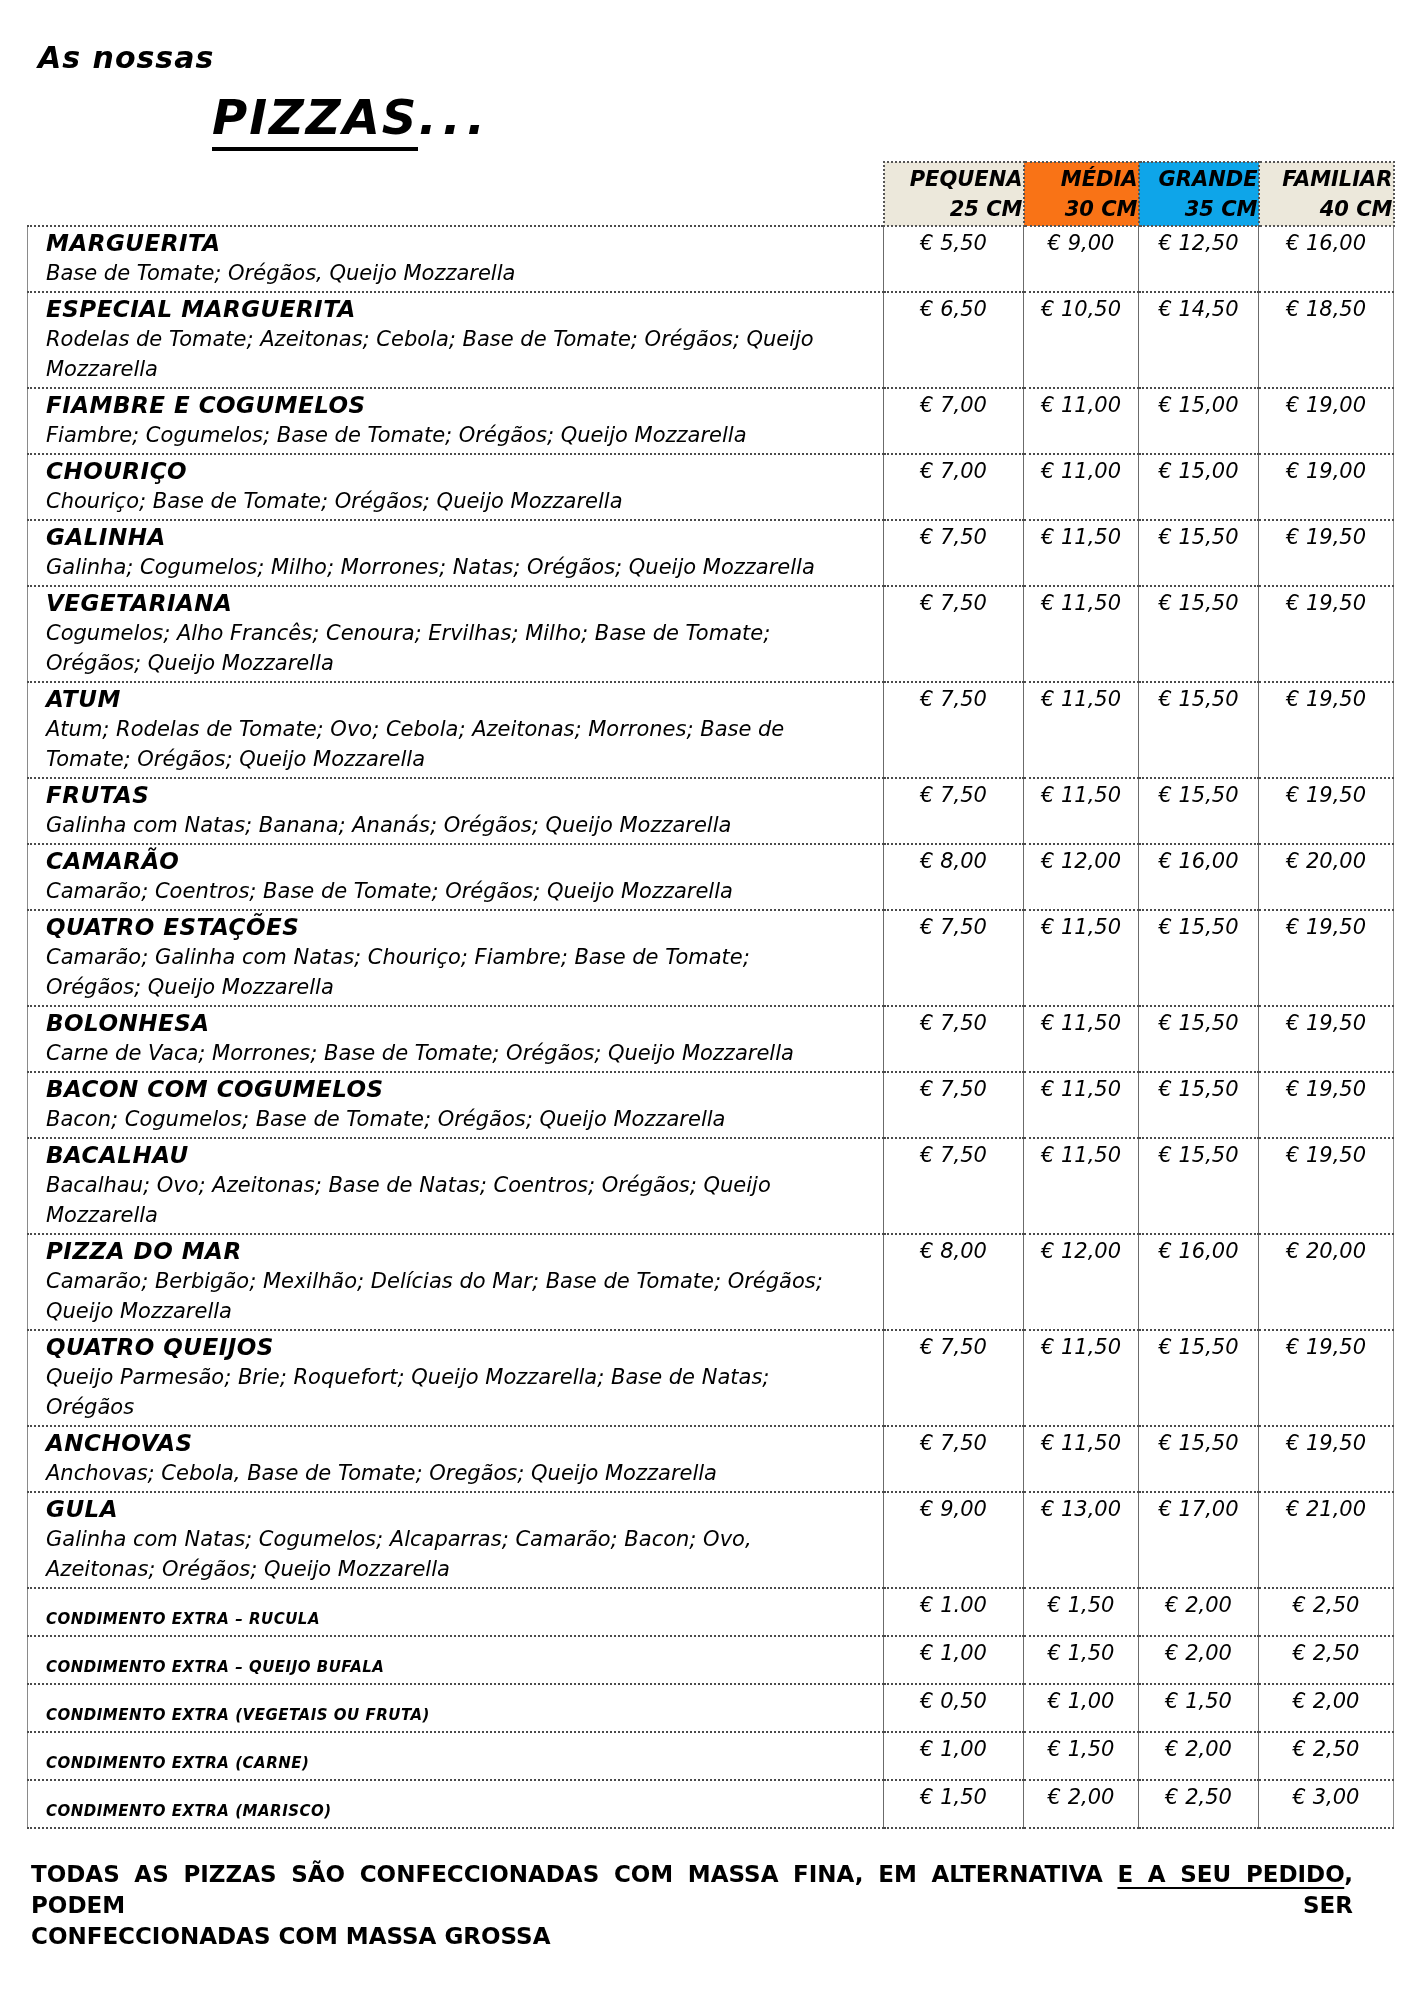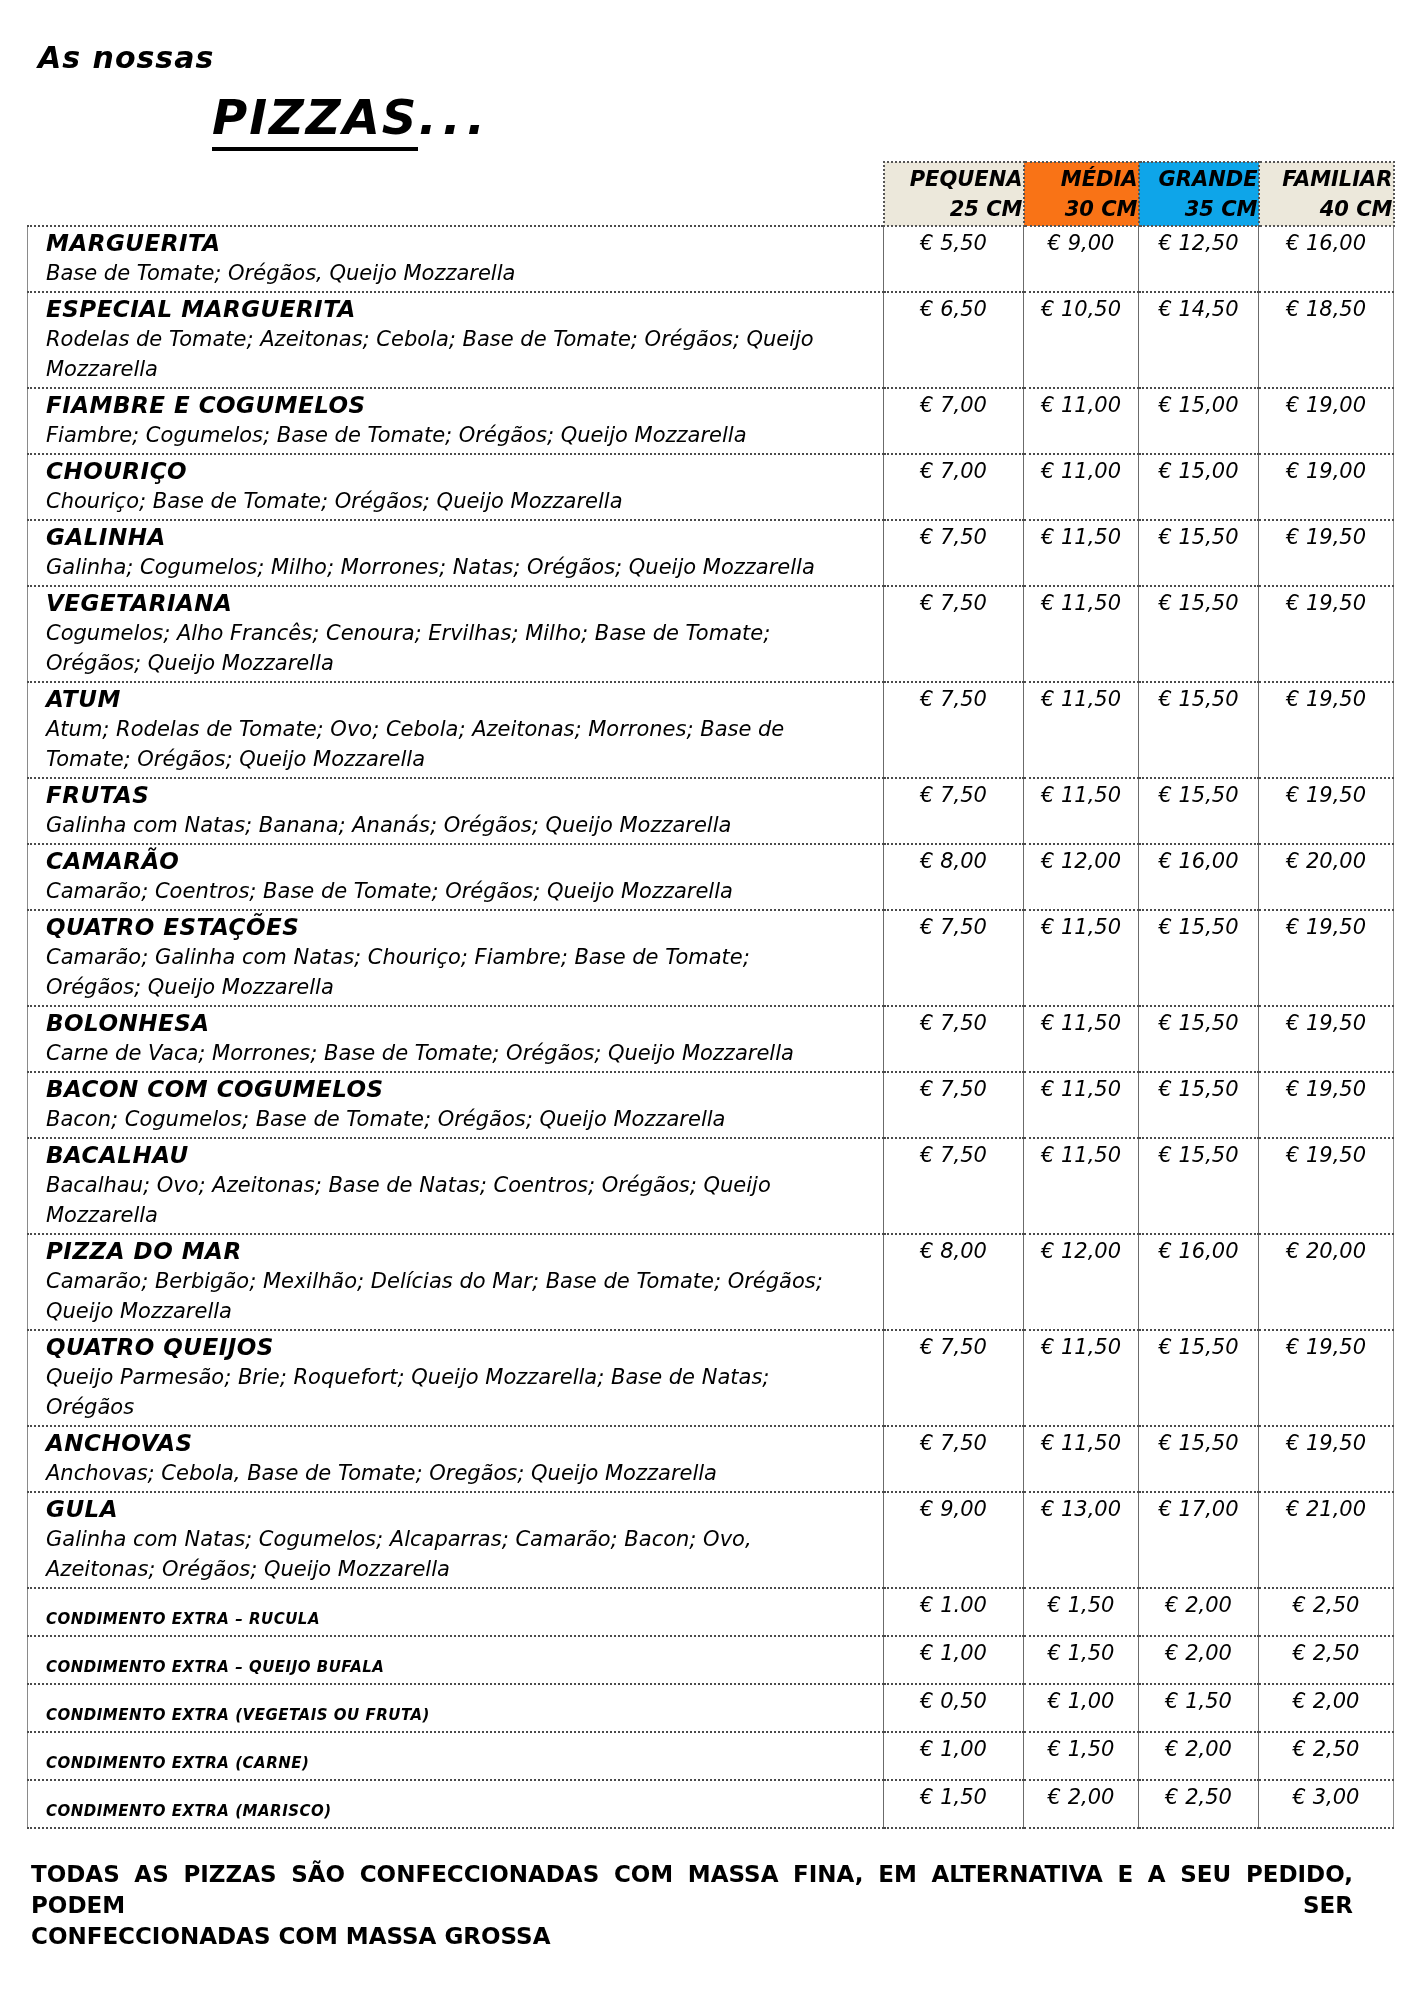--- a/index.html
+++ b/index.html
@@ -92,20 +92,21 @@
   .footer-note {
     width: 1322px;
     margin: 30px 0 0 31px;
     font-size: 23px;
     font-weight: bold;
     line-height: 31px;
     font-style: normal;
   }
   .footer-line1 { text-align: justify; text-align-last: justify; }
   .footer-line1 .underlined {
+    text-decoration: underline;
     text-decoration-thickness: 2px;
     text-underline-offset: 5px;
   }
   .footer-line2 { text-align: left; letter-spacing: 0; }
 </style>
 </head>
 <body>
 
 <div id="page">
 

